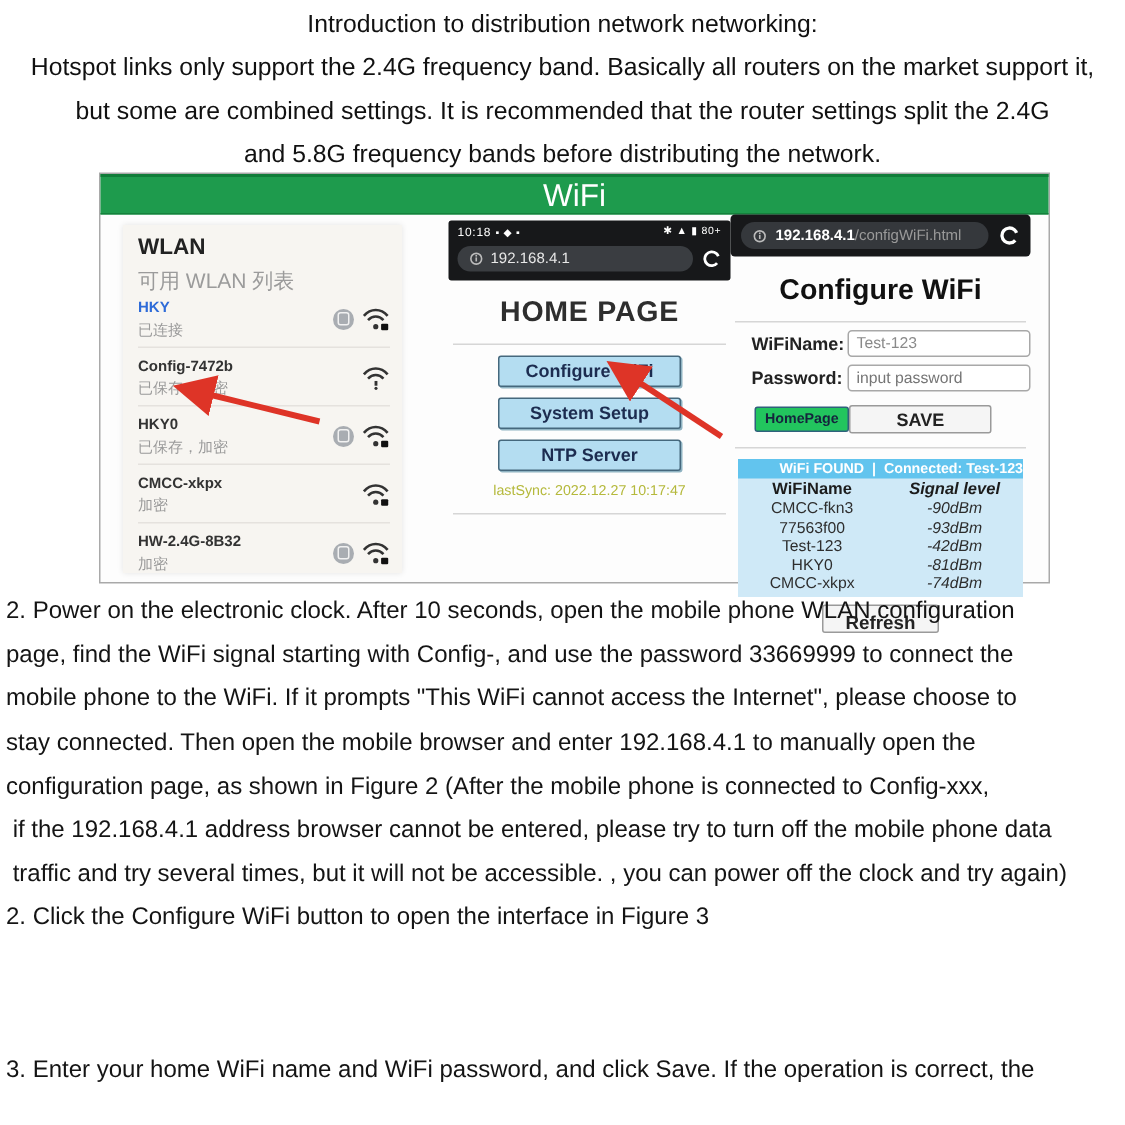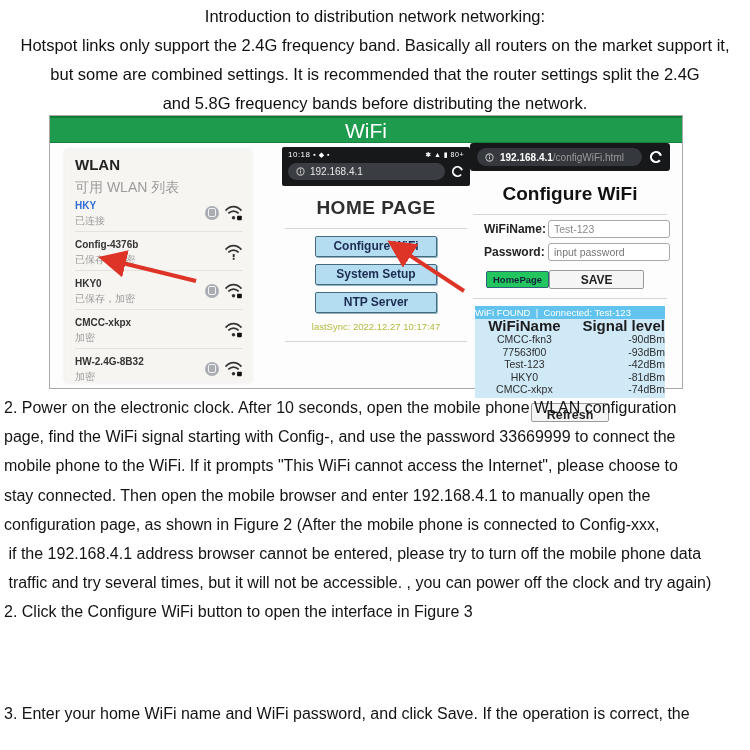--- a/index.html
+++ b/index.html
@@ -5,21 +5,21 @@
   html,body{margin:0;padding:0;}
   body{
     width:750px;height:750px;position:relative;background:#ffffff;
     font-family:"Liberation Sans", sans-serif;color:#151515;overflow:hidden;
   }
   
   .intro{position:absolute;top:2px;left:0;width:750px;text-align:center;
          font-size:16.5px;line-height:29px;color:#111;}
   .intro div{white-space:pre;}
   
-  .panel{position:absolute;left:49px;top:115px;width:634px;height:274px;
+  .panel{position:absolute;left:66px;top:115px;width:634px;height:274px;
          border:1px solid #a9a9a9;background:#fdfdfd;box-sizing:border-box;}
   .panel-header{height:27px;background:#1e9b4d;border-top:2px solid #0f7c38;
          border-bottom:1px solid #15813c;color:#fff;font-size:21px;line-height:25px;
          text-align:center;box-sizing:border-box;}
   .panel-body{position:relative;height:244px;}
   
   .phone-left{position:absolute;left:15px;top:7px;width:186px;height:232px;
          background:#f7f5f1;box-shadow:0 0 4px rgba(0,0,0,.10);
          padding:6px 8px 0 10px;box-sizing:border-box;overflow:hidden;}
   .wlan-title{font-size:15px;font-weight:bold;color:#222;line-height:18px;}
@@ -71,27 +71,27 @@
   .btn-row{display:flex;align-items:center;justify-content:space-between;
          margin:9px 26px 0 16px;}
   .home-btn{background:#22c55e;border:1px solid #2f617c;border-radius:2px;
          font-size:9.5px;font-weight:bold;color:#15243d;padding:2px 6px;
          cursor:pointer;font-family:"Liberation Sans",sans-serif;}
   .save-btn{width:96px;height:19px;background:#f5f5f5;border:1px solid #9a9a9a;
          border-radius:2px;font-size:12px;font-weight:bold;color:#222;
          cursor:pointer;font-family:"Liberation Sans",sans-serif;padding:0;}
   .wifi-table{margin:7px auto 0 auto;width:190px;background:#cfe9f7;
          padding-bottom:2px;}
-  .tbl-caption{background:#62c4ee;color:#fff;font-size:9.5px;font-weight:normal;
-         text-align:left;padding:1px 0;white-space:pre;}
-  .tbl-head{display:flex;font-size:15px;font-weight:bold;color:#1c1c1c;
+  .tbl-caption{background:#62c4ee;color:#fff;font-size:9.5px;font-weight:bold;
+         text-align:right;padding:1px 0;white-space:pre;}
+  .tbl-head{display:flex;font-size:11px;font-weight:bold;color:#1c1c1c;
          line-height:14px;}
   .tbl-row{display:flex;font-size:10.5px;color:#2e2e2e;line-height:12.5px;}
   .c1{width:52%;text-align:center;}
-  .c2{width:48%;text-align:right;}
+  .c2{width:48%;text-align:center;font-style:italic;}
   .refresh-btn{display:block;margin:5px auto 0 auto;width:78px;height:19px;
          background:#f5f5f5;border:1px solid #9a9a9a;border-radius:2px;
          font-size:12.5px;font-weight:bold;color:#222;cursor:pointer;
          font-family:"Liberation Sans",sans-serif;padding:4px;}
   
   .arrows{position:absolute;left:0;top:0;pointer-events:none;}
   
   .instructions{position:absolute;top:393px;left:4px;width:744px;
          font-size:16px;line-height:29.2px;color:#141414;}
   .instructions div{white-space:pre;}
@@ -129,21 +129,21 @@
               <path d="M2 7 C5 3.5 8.5 2 12 2 C15.5 2 19 3.5 22 7" stroke="#333" stroke-width="2.2" fill="none"></path>
               <path d="M5.5 10.5 C7.5 8.4 9.6 7.5 12 7.5 C14.4 7.5 16.5 8.4 18.5 10.5" stroke="#333" stroke-width="2.2" fill="none"></path>
               <circle cx="12" cy="16" r="2.2" fill="#333"></circle>
               <rect x="16.5" y="13.5" width="6" height="5.5" rx="1" fill="#111"></rect>
             </svg>
         </div>
       </div>
 
       <div class="net-row divided">
         <div>
-          <div class="net-name">Config-4376b</div>
+          <div class="net-name">Config-7472b</div>
           <div class="net-status">已保存，加密</div>
         </div>
         <div class="net-icons">
           <svg class="icon-svg" width="19" height="16" viewBox="0 0 24 20">
               <path d="M2 7 C5 3.5 8.5 2 12 2 C15.5 2 19 3.5 22 7" stroke="#333" stroke-width="2.2" fill="none"></path>
               <path d="M5.5 10.5 C7.5 8.4 9.6 7.5 12 7.5 C14.4 7.5 16.5 8.4 18.5 10.5" stroke="#333" stroke-width="2.2" fill="none"></path>
               <rect x="11" y="12.5" width="2.4" height="4" fill="#333"></rect>
               <circle cx="12.2" cy="18.7" r="1.3" fill="#333"></circle>
             </svg>
         </div>

